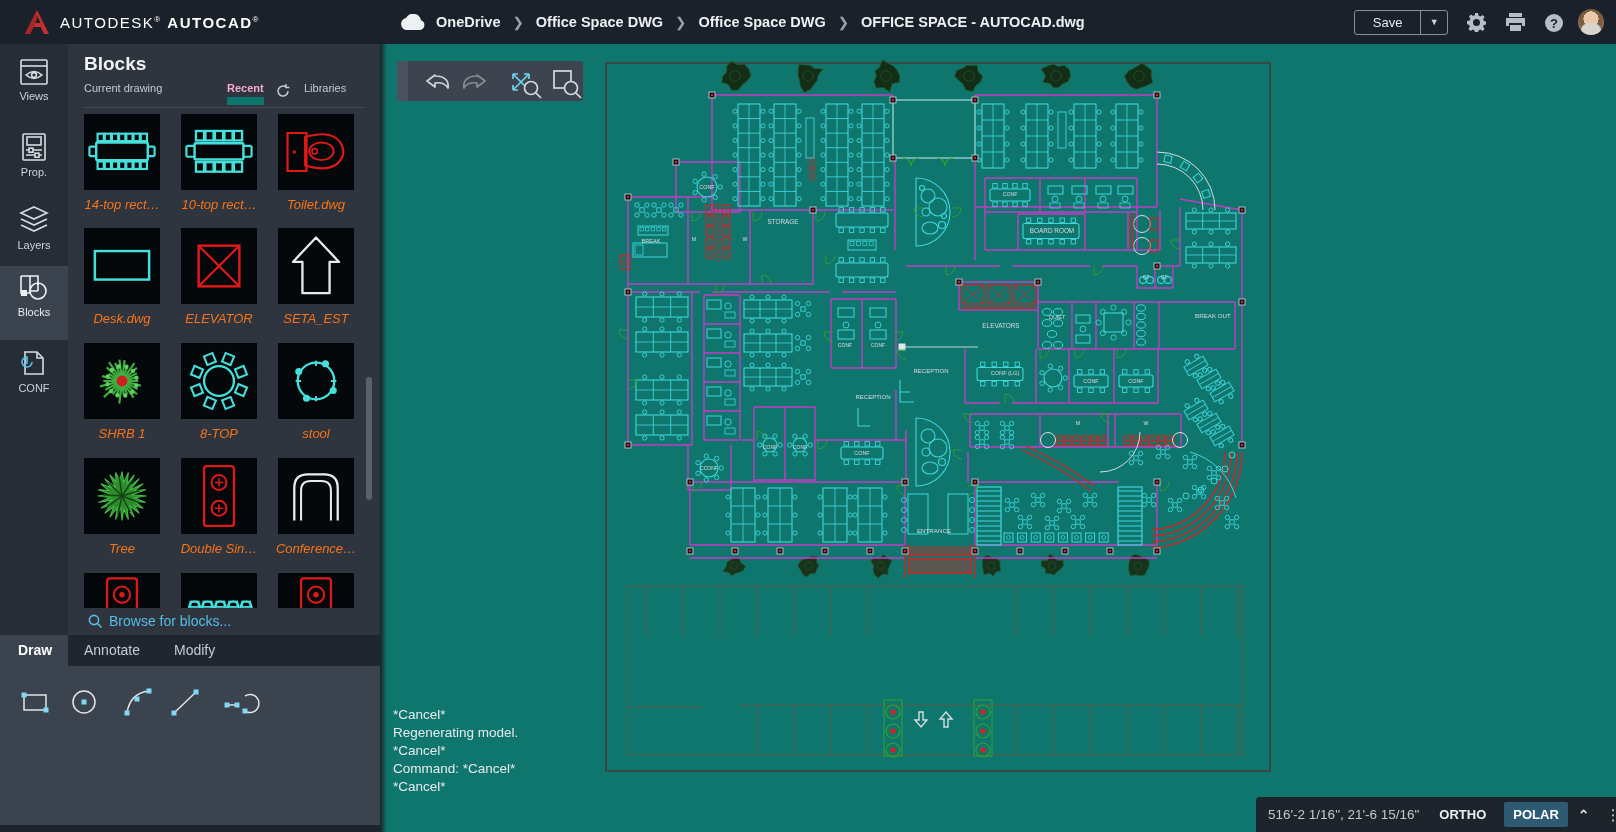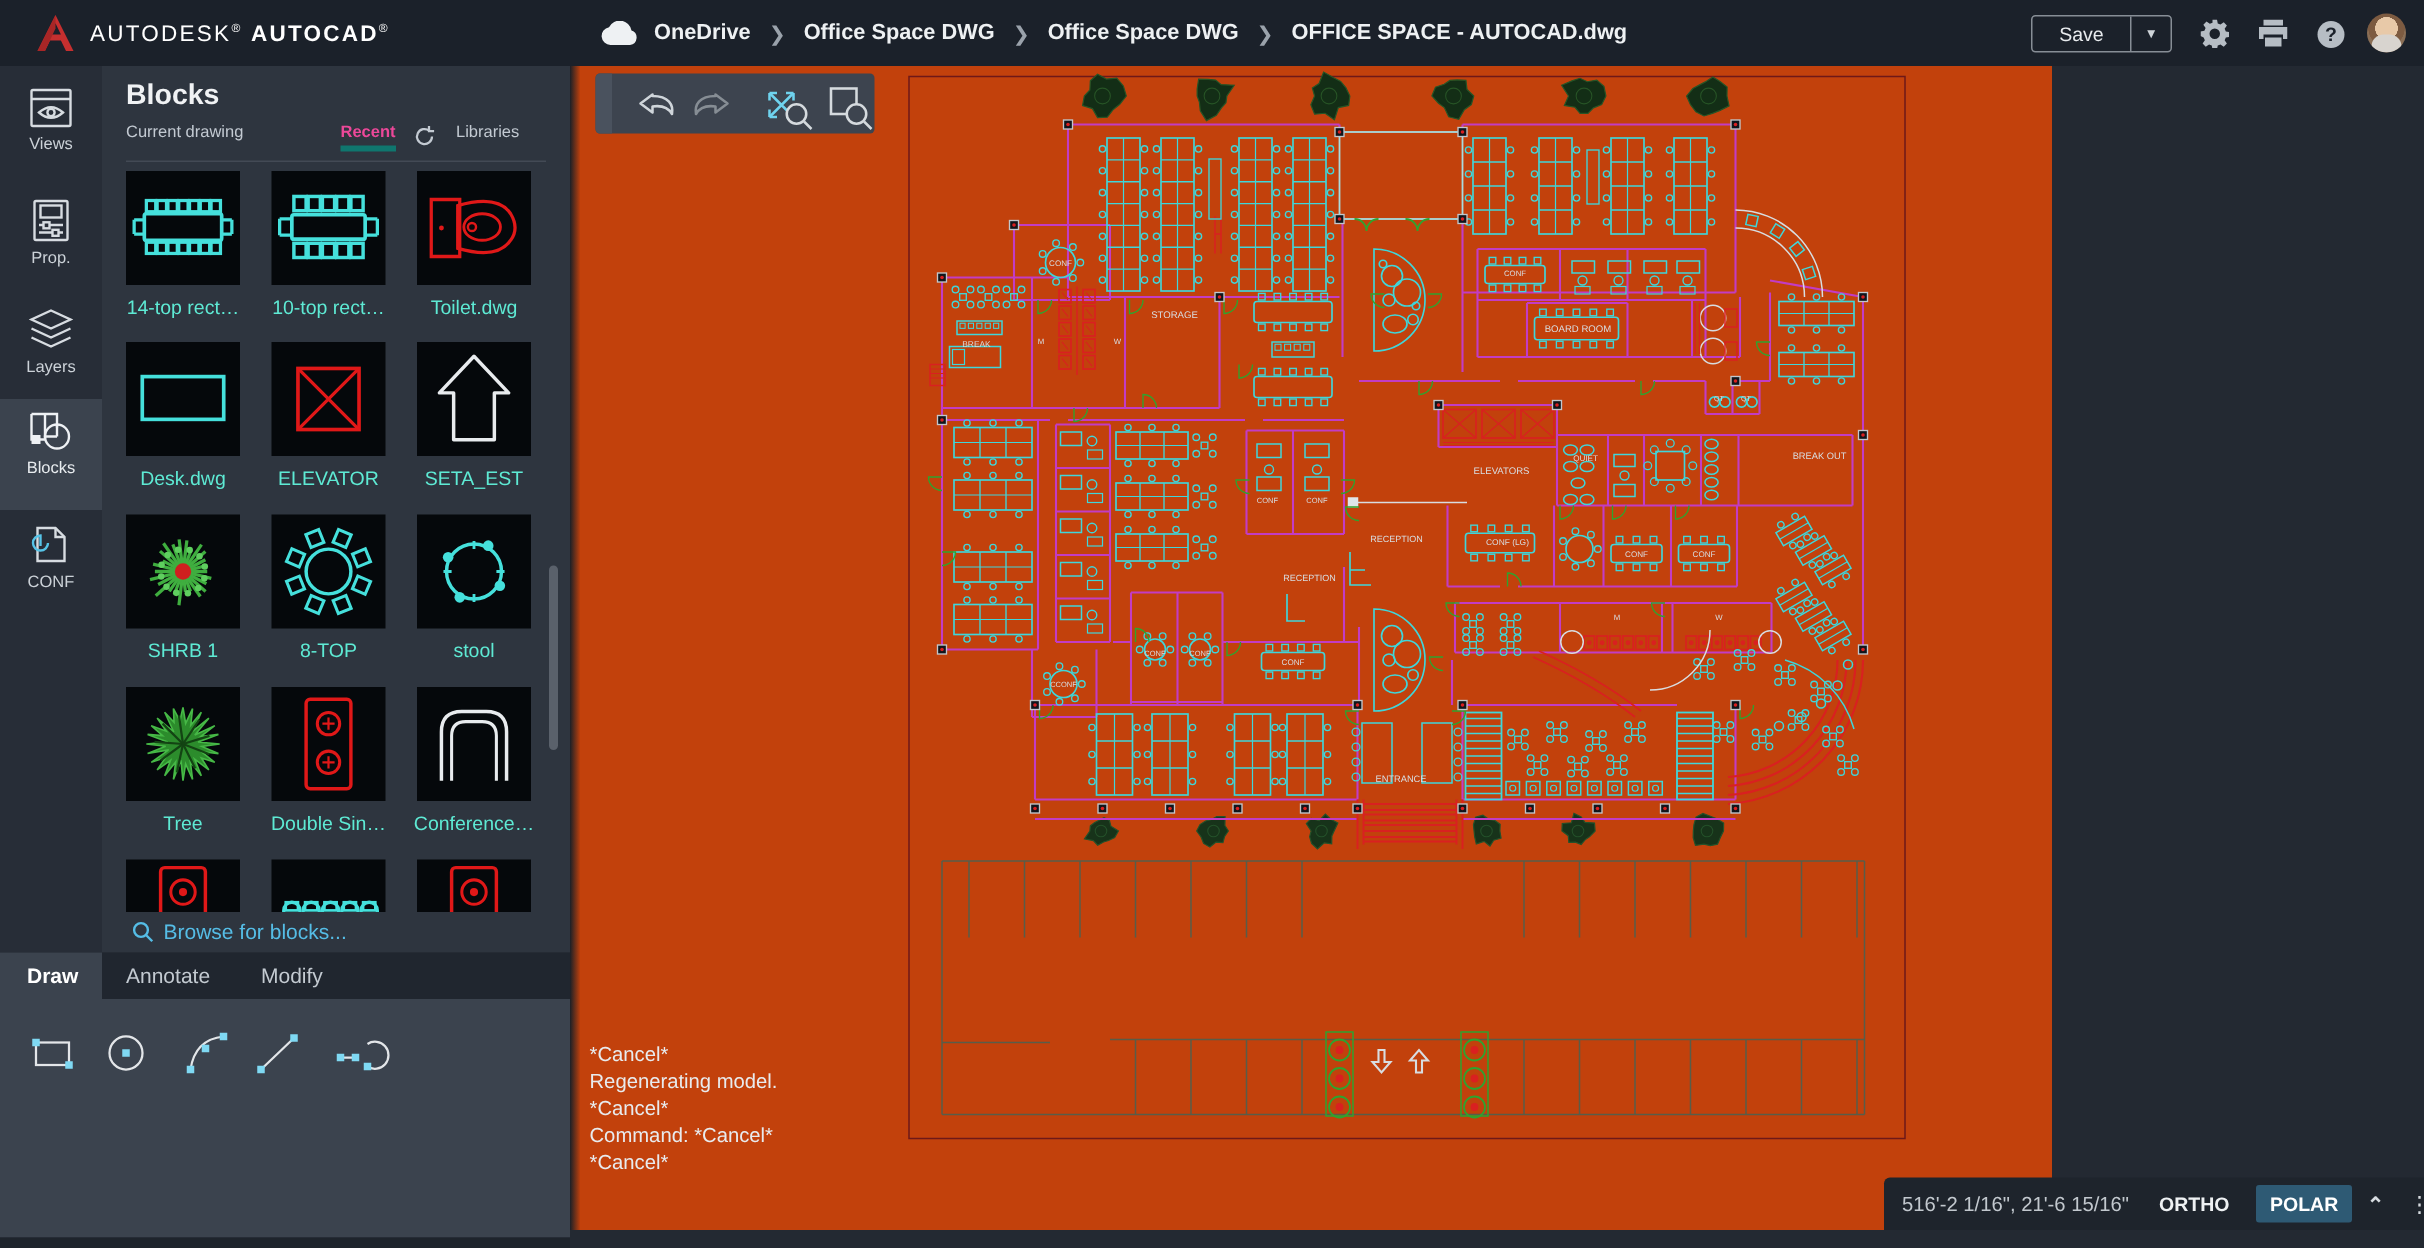--- a/index.html
+++ b/index.html
@@ -27,39 +27,39 @@
 .sitem { position:absolute; left:0; width:68px; height:66px; text-align:center; color:#ccd2d8; font-size:11px; }
 .sitem svg { display:block; margin:0 auto 4px; }
 .sitem .lb { display:block; }
 #sBlocks { background:#3b434e; height:74px; padding-top:8px; color:#e8ecef;}
 
 #panel { position:absolute; left:68px; top:44px; width:312px; height:591px; background:#2e353f; }
 #panel h1 { position:absolute; left:16px; top:9px; font-size:19px; color:#f0f2f4; font-weight:bold; }
 .tabs { position:absolute; left:16px; top:38px; width:282px; height:26px; font-size:11px; color:#c3cad2; }
 .tabs span { margin-right:0; }
 #tabCur { position:absolute; left:0; }
-#tabRec { position:absolute; left:143px; color:#ec4899; font-weight:bold; padding-bottom:6px; border-bottom:4px solid #0f766e; padding-bottom:3px;}
+#tabRec { position:absolute; left:143px; color:#f9a8d4; font-weight:bold; padding-bottom:6px; border-bottom:8px solid #0f766e; padding-bottom:3px;}
 #tabRef { position:absolute; left:191px; top:1px; }
 #tabLib { position:absolute; left:220px; }
 .tabline { position:absolute; left:16px; top:63px; width:280px; height:1px; background:#434a55; }
 .tile { position:absolute; width:76px; height:76px; background:#05080b; }
-.tlabel { position:absolute; width:96px; text-align:center; font-size:13px; color:#5eead4; white-space:nowrap; overflow:hidden; }
+.tlabel { position:absolute; width:96px; text-align:center; font-size:13px; color:#f97316; white-space:nowrap; overflow:hidden;font-style:italic; }
 #thumbClip { position:absolute; left:0; top:66px; width:300px; height:498px; overflow:hidden; }
 #scrollbar { position:absolute; left:298px; top:333px; width:6px; height:123px; border-radius:3px; background:#5a616b; }
 #browse { position:absolute; left:0px; top:564px; width:312px; height:27px; color:#55bde6; font-size:14px; background:#2e353f; line-height:27px; }
 #browse svg { vertical-align:-3px; margin-left:20px; margin-right:6px; }
 
 #tabbar { position:absolute; left:0; top:635px; width:380px; height:31px; background:#20262f; color:#c3cad1; font-size:14px; }
 #tabbar .at { position:absolute; left:0; top:0; width:68px; height:31px; background:#3b434e; color:#fff; font-weight:bold; text-align:left; line-height:31px; padding-left:18px;}
 #tabbar .t2 { position:absolute; left:84px; line-height:31px; }
 #tabbar .t3 { position:absolute; left:174px; line-height:31px; }
 #drawp { position:absolute; left:0; top:666px; width:380px; height:159px; background:#3b434e; }
 #bstrip { position:absolute; left:0; top:825px; width:380px; height:7px; background:#1e242c; }
 
-#canvas { position:absolute; left:380px; top:32px; width:988px; height:788px; background:#c2410c; }
+#canvas { position:absolute; left:380px; top:44px; width:1236px; height:788px; background:#0f766e; }
 #cshadow { position:absolute; left:0; top:0; width:7px; height:788px; background:linear-gradient(90deg,#1b2027,rgba(27,32,39,0)); }
 #toolbar { position:absolute; left:17px; top:17px; width:186px; height:40px; background:#3d444f; border-radius:3px; }
 #toolbar .hd { position:absolute; left:0; top:0; width:11px; height:40px; background:#4a525e; border-radius:3px 0 0 3px; }
 #cmdhist { position:absolute; left:13px; top:662px; color:#e8ebee; font-size:13.5px; line-height:18px; }
 #cmdbox { position:absolute; left:8px; top:755px; width:338px; height:30px; background:#20262f; color:#8a929b; font-size:14px; line-height:26px; white-space:nowrap; }
 #cmdline { position:absolute; left:12px; top:25px; width:148px; border-bottom:1px solid #9aa2ab; }
 #cmdbox .gt { color:#b9c1c9; font-weight:bold; margin:0 8px 0 8px; }
 #status { position:absolute; left:876px; top:753px; width:360px; height:35px; background:#1e242c; border-radius:4px 0 0 0; display:flex; align-items:center; white-space:nowrap; }
 #coords { color:#c2c8ce; font-size:13.5px; margin-left:12px; }
 #ortho { color:#eef1f3; font-size:13px; font-weight:bold; margin-left:20px; }

